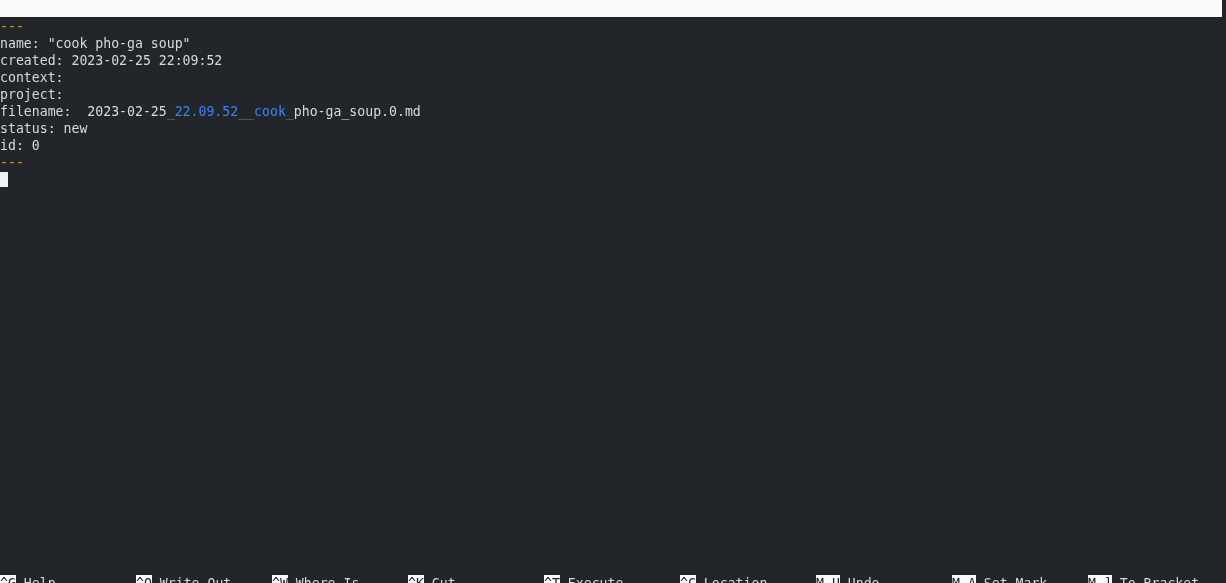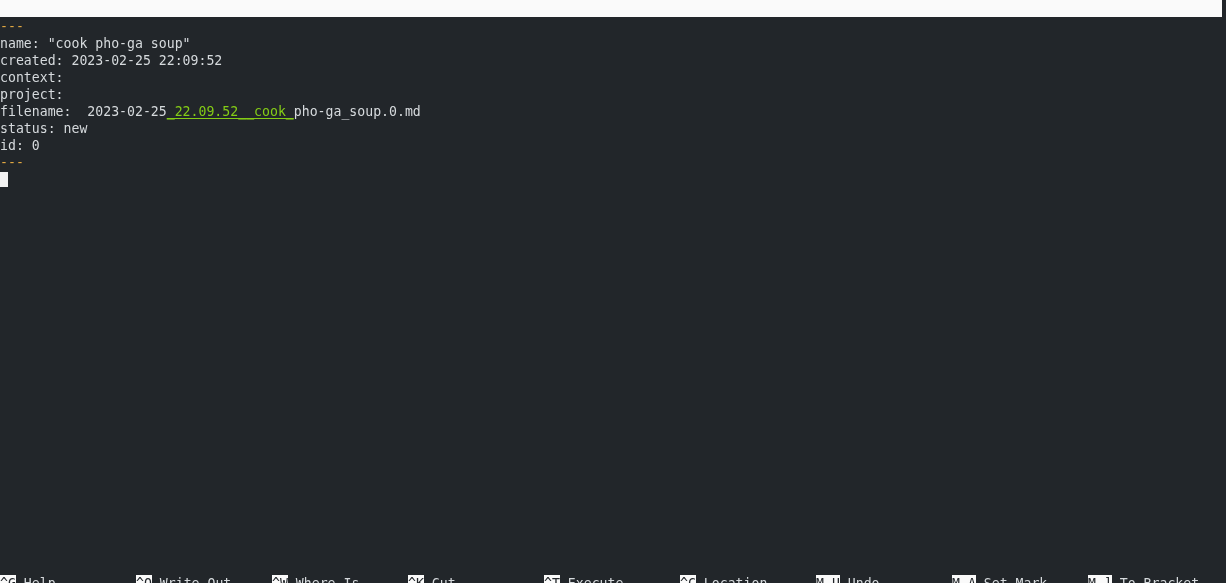--- a/index.html
+++ b/index.html
@@ -48,21 +48,21 @@
     white-space: pre;
     overflow: hidden;
   }
   .line {
     height: 17px;
     line-height: 17px;
     white-space: pre;
   }
   .c-dash    { color: #e0a742; }
   .c-plain   { color: #d6dadd; }
-  .c-green   { color: #84cc16; text-decoration: underline; text-underline-offset: 2px; }
+  .c-green   { color: #3b82f6; text-underline-offset: 2px; }
 
   .cursor {
     display: inline-block;
     width: 8px;
     height: 15px;
     background: #f2f2f2;
     vertical-align: -3px;
   }
 
   

